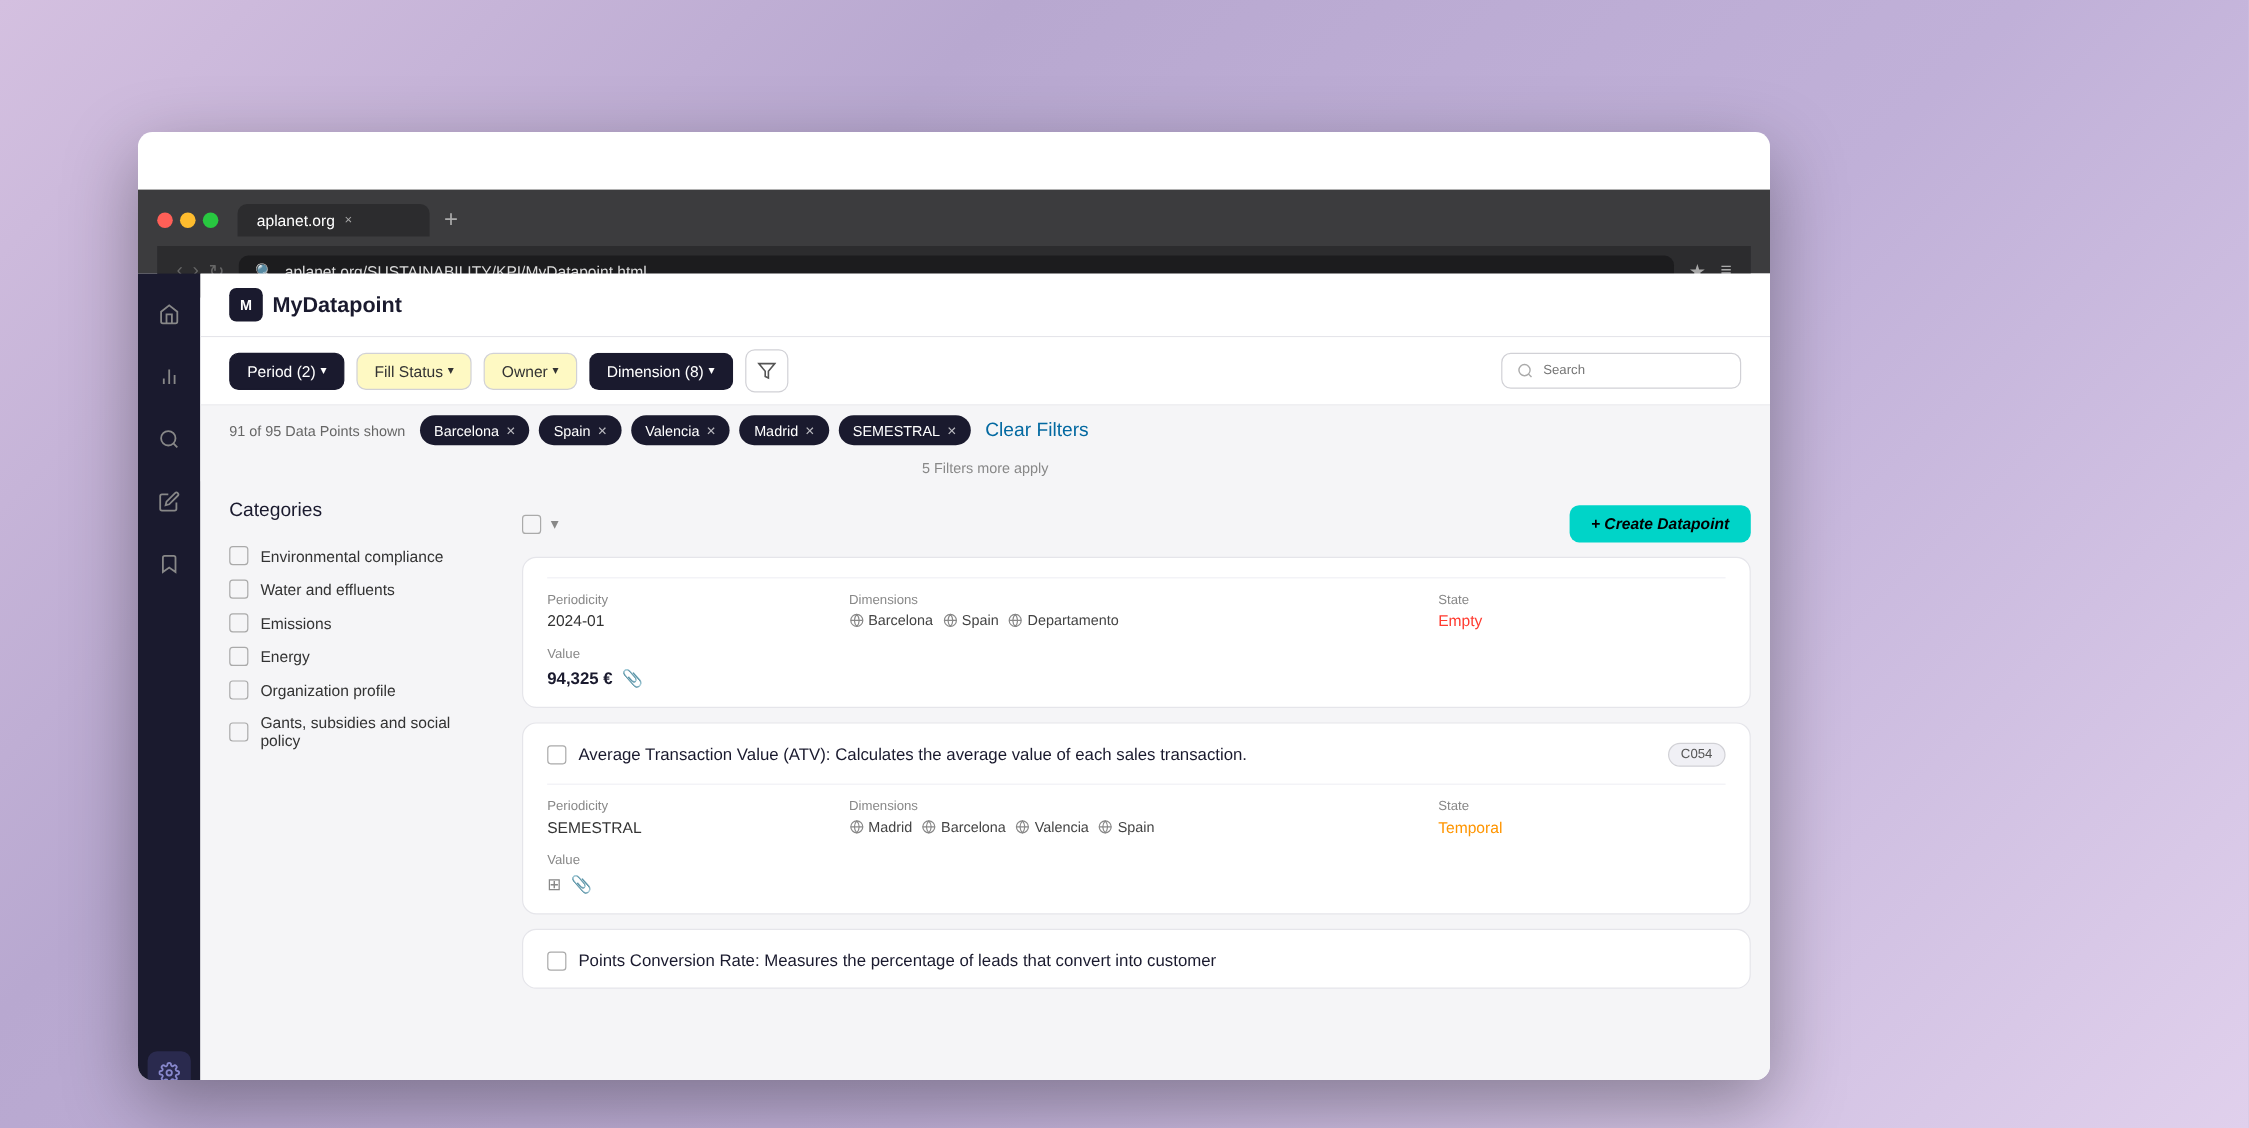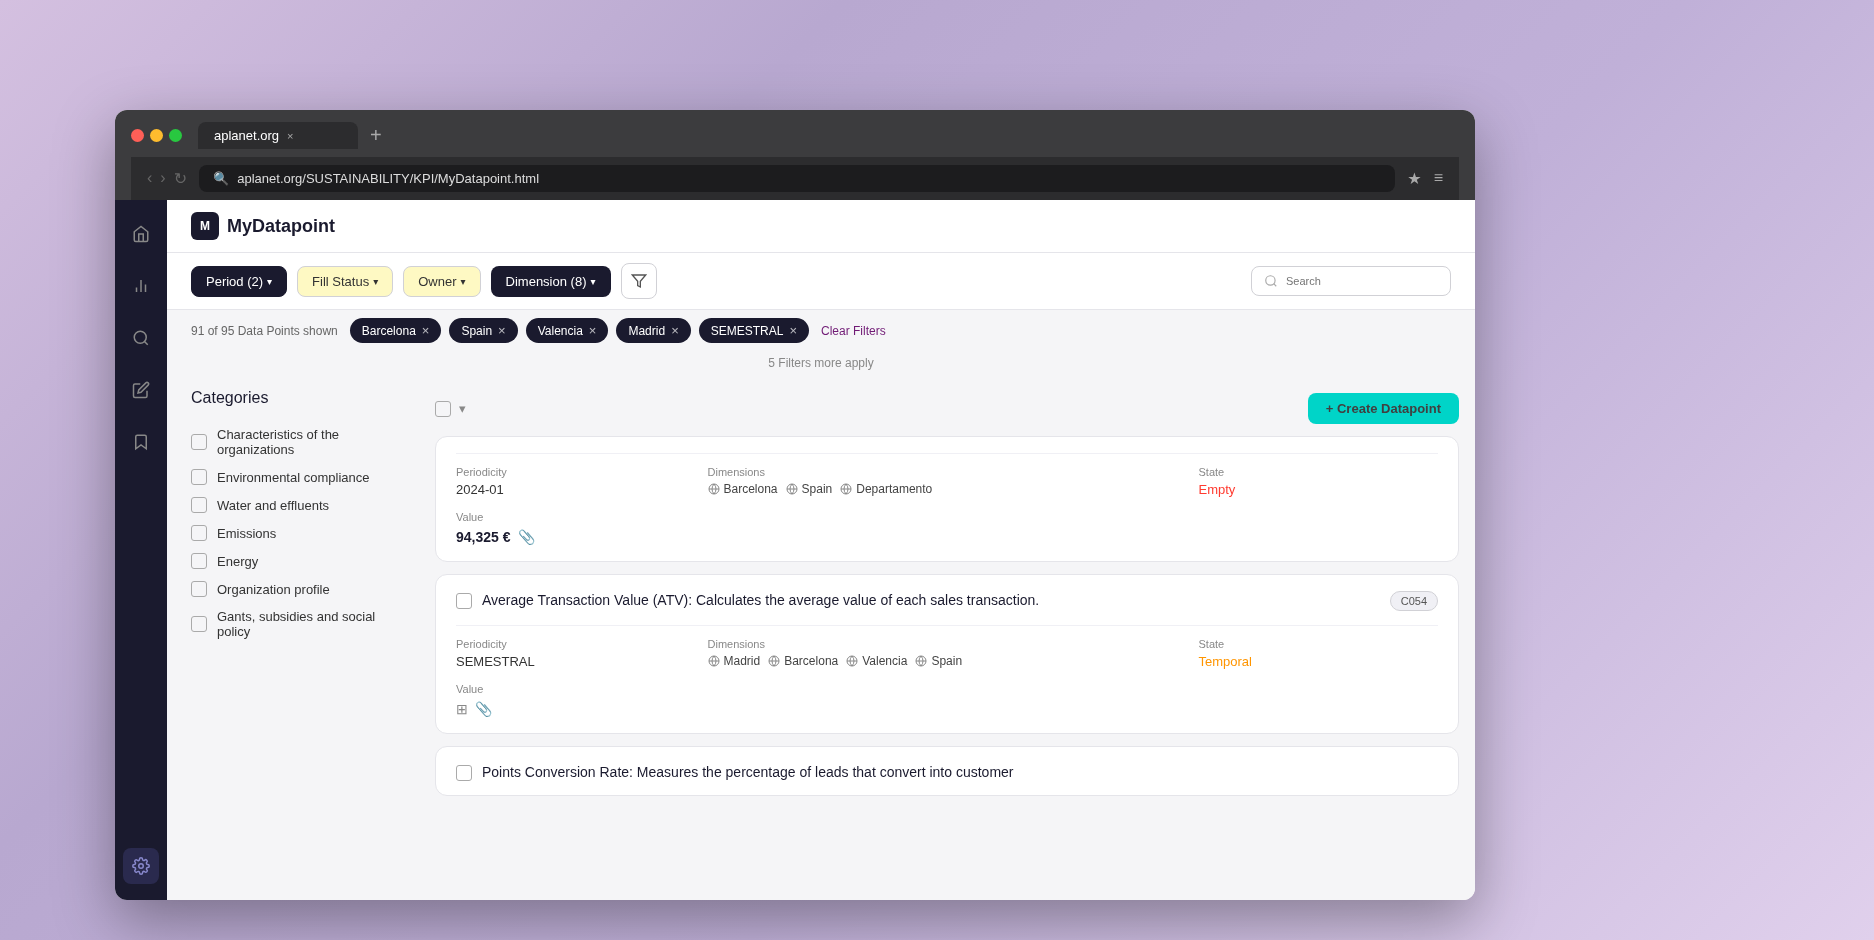--- a/index.html
+++ b/index.html
@@ -32,21 +32,22 @@
       border-radius: 12px;
       box-shadow: 0 20px 60px rgba(0,0,0,0.35);
       overflow: hidden;
       z-index: 10;
     }
 
     
     .browser-chrome {
       background: #3c3c3e;
       padding: 12px 16px 0 16px;
-      height: 90px;
+      height: 70px;
+      margin-top: 48px;
     }
 
     .browser-titlebar {
       display: flex;
       align-items: center;
       gap: 8px;
       margin-bottom: 8px;
     }
 
     .traffic-lights {
@@ -306,22 +307,22 @@
       font-weight: 500;
     }
 
     .filter-tag .remove {
       cursor: pointer;
       font-size: 13px;
       opacity: 0.7;
     }
 
     .clear-filters {
-      color: #701a75;
-      font-size: 12px;
+      color: #0369a1;
+      font-size: 16px;
       cursor: pointer;
       margin-left: 4px;
     }
 
     
     .content-area {
       display: flex;
       flex: 1;
       padding: 16px 0;
       gap: 0;
@@ -368,30 +369,31 @@
     .list-header {
       display: flex;
       align-items: center;
       gap: 8px;
       padding: 4px 0 12px 0;
       justify-content: space-between;
     }
 
     .create-btn {
       background: #00d4c8;
-      color: #404040;
+      color: #000000;
       border: none;
       border-radius: 8px;
       padding: 8px 18px;
       font-size: 13px;
       font-weight: 600;
       cursor: pointer;
       display: flex;
       align-items: center;
       gap: 6px;
+      font-style: italic;
     }
 
     .select-all-checkbox {
       width: 16px;
       height: 16px;
       border: 1.5px solid #aaa;
       border-radius: 3px;
     }
 
     
@@ -663,24 +665,20 @@
         <span class="clear-filters">Clear Filters</span>
       </div>
       <div style="background:#f5f5f7; padding: 2px 0; text-align:center;">
         <span style="font-size:12px; color:#888;">5 Filters more apply</span>
       </div>
 
       <div class="content-area">
 
         <div class="categories-panel">
           <div class="categories-title">Categories</div>
-          <div class="category-item">
-            <div class="category-checkbox"></div>
-            <span>Characteristics of the organizations</span>
-          </div>
           <div class="category-item">
             <div class="category-checkbox"></div>
             <span>Environmental compliance</span>
           </div>
           <div class="category-item">
             <div class="category-checkbox"></div>
             <span>Water and effluents</span>
           </div>
           <div class="category-item">
             <div class="category-checkbox"></div>

